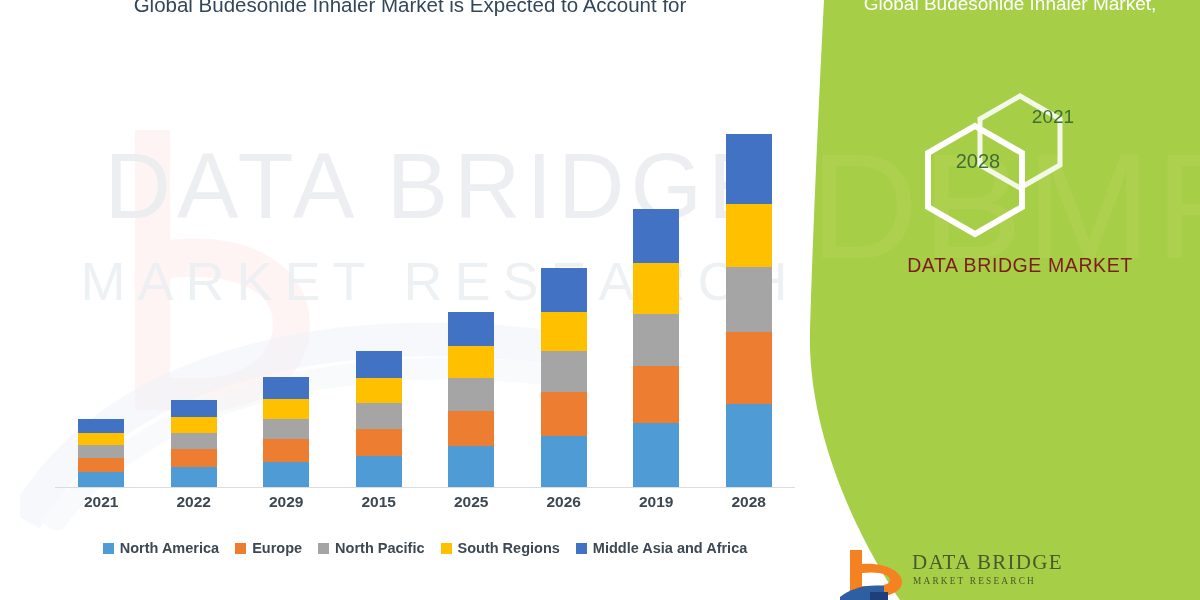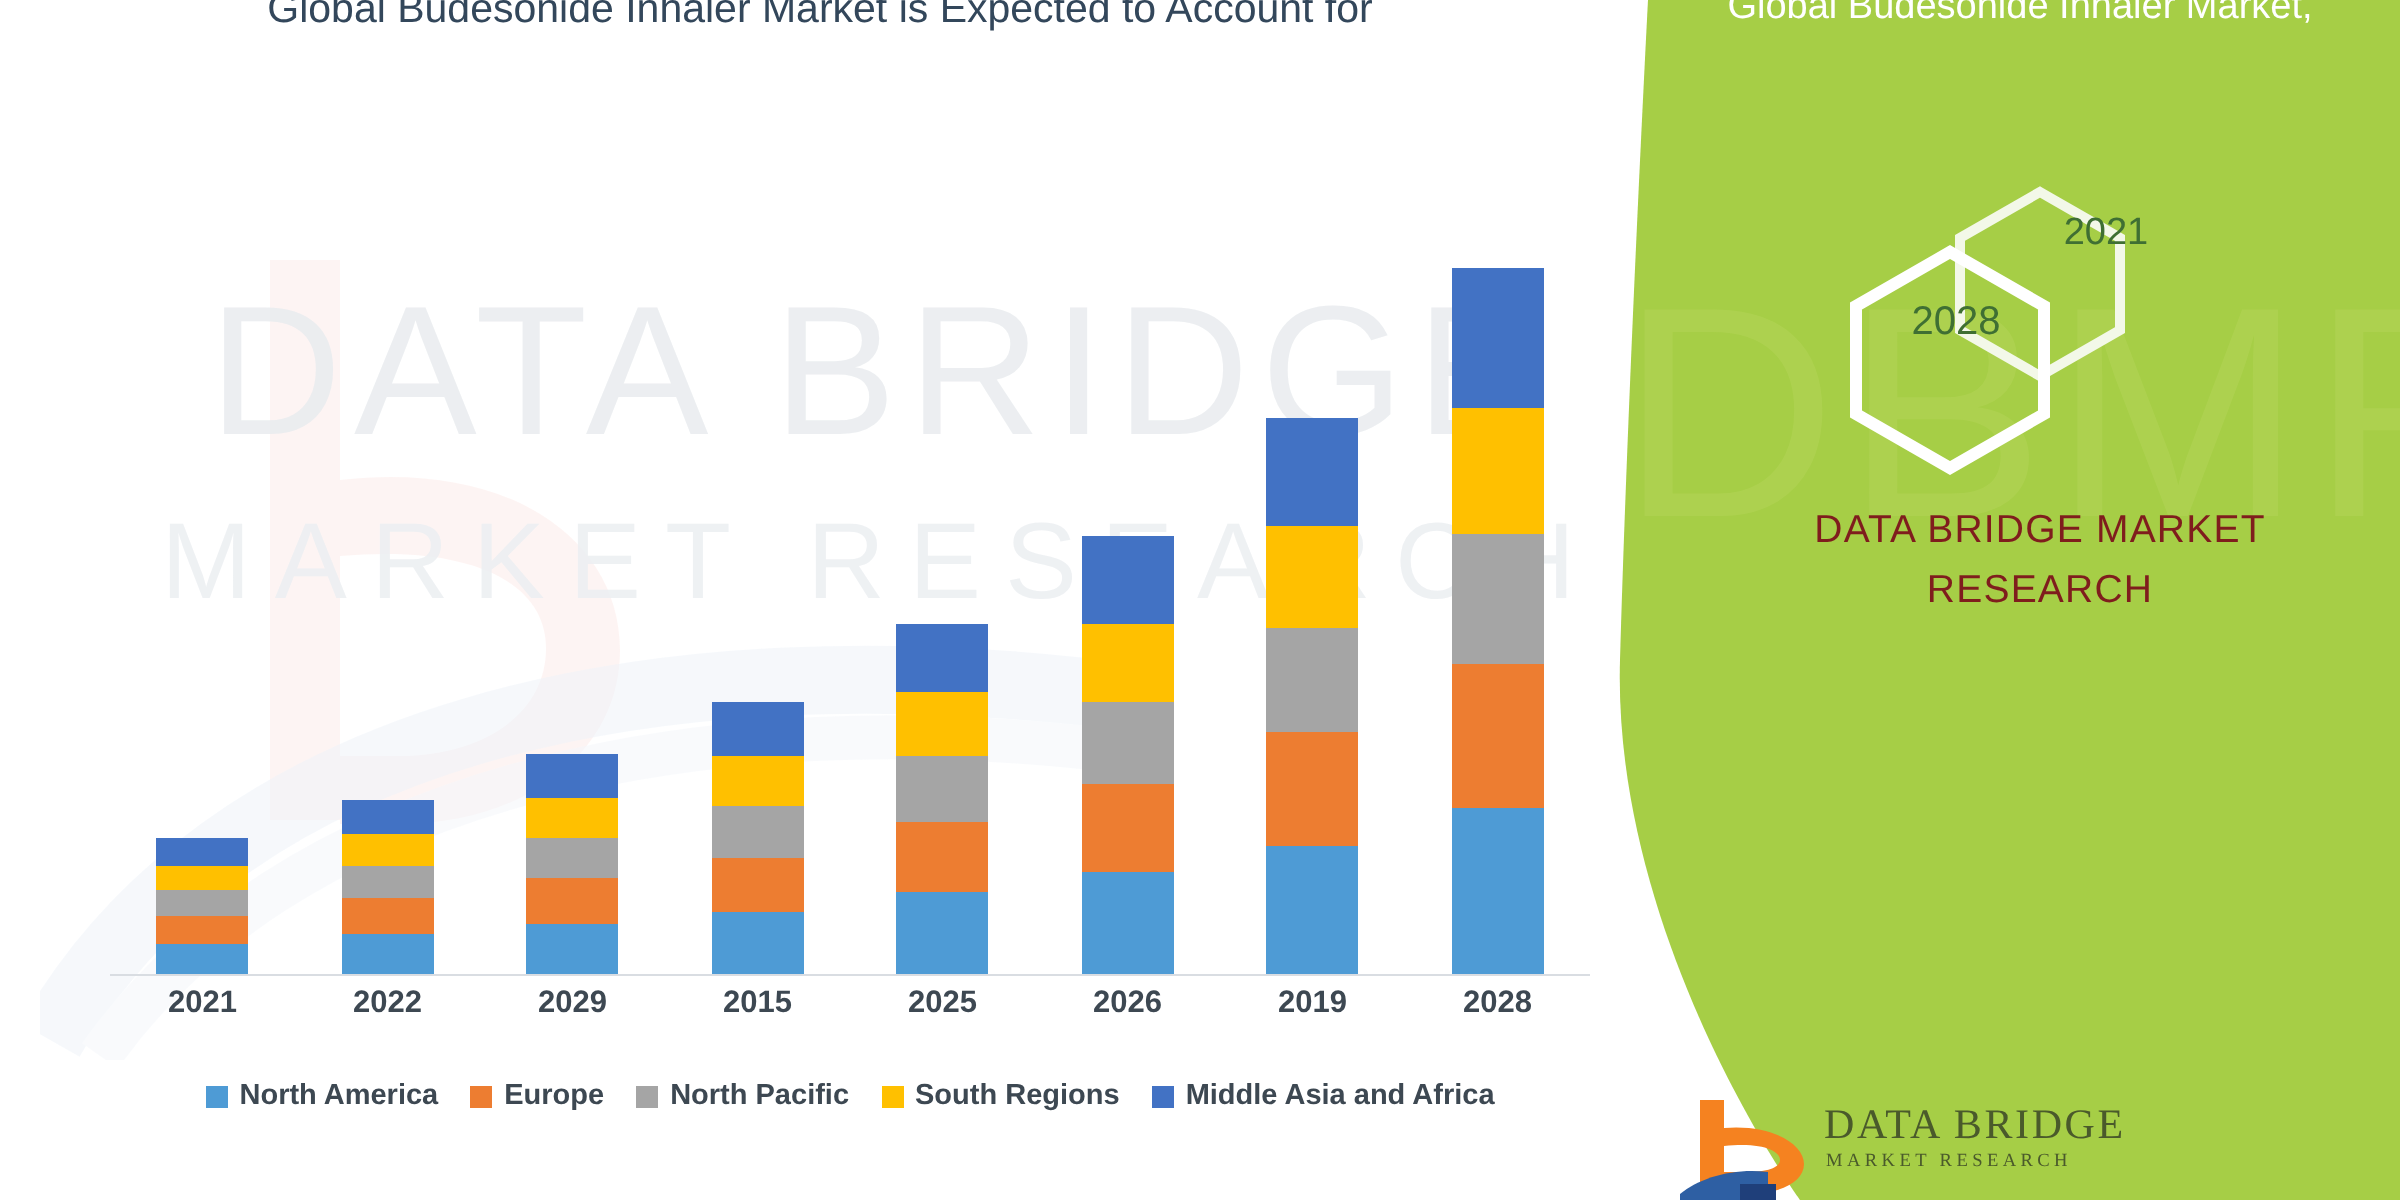--- a/index.html
+++ b/index.html
@@ -285,21 +285,20 @@
       <svg viewBox="0 0 300 150" width="300" height="150">
         <polygon points="120,8 160,31 160,77 120,100 80,77 80,31" fill="none" stroke="#f3f8e8" stroke-width="5"></polygon>
         <polygon points="75,38 122,65 122,119 75,146 28,119 28,65" fill="none" stroke="#ffffff" stroke-width="6"></polygon>
       </svg>
       <div id="hex-2028-label" class="hex-label">2028</div>
       <div id="hex-2021-label" class="hex-label">2021</div>
     </div>
 
     <div id="brand-block">
       <div>DATA BRIDGE MARKET</div>
-      <div>RESEARCH</div>
     </div>
   </div>
 </div>
 
 <div id="logo-bottom">
   <svg width="66" height="52" viewBox="0 0 66 52">
     <path d="M10 2 L10 48 L22 48 L22 2 Z" fill="#F58220"></path>
     <path d="M22 16 C46 14 62 24 62 34 C62 43 50 49 34 49 L22 49 L22 38 L34 38
              C43 38 50 36 50 32 C50 27 40 23 22 25 Z" fill="#F58220"></path>
     <path d="M0 49 C10 41 26 36 44 38 L44 52 L0 52 Z" fill="#2E5FA3"></path>

